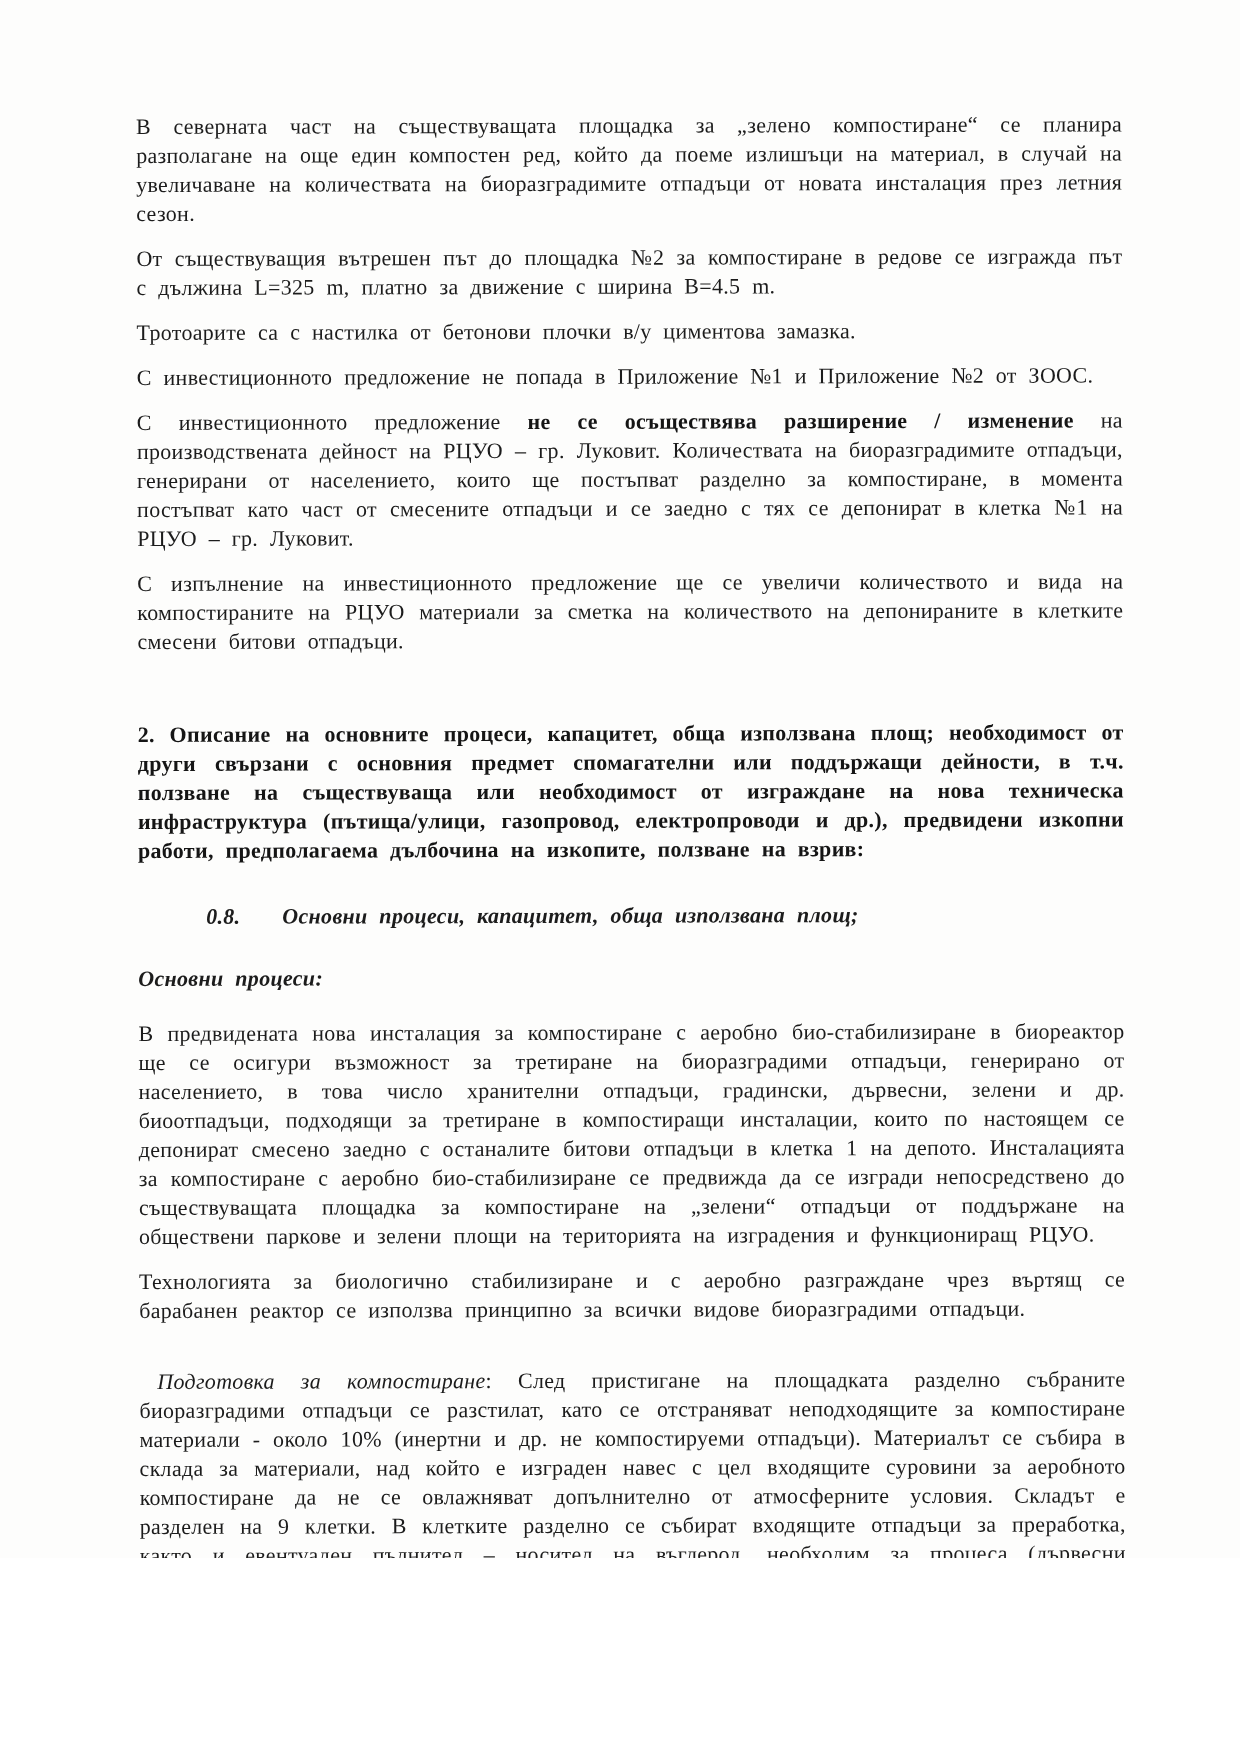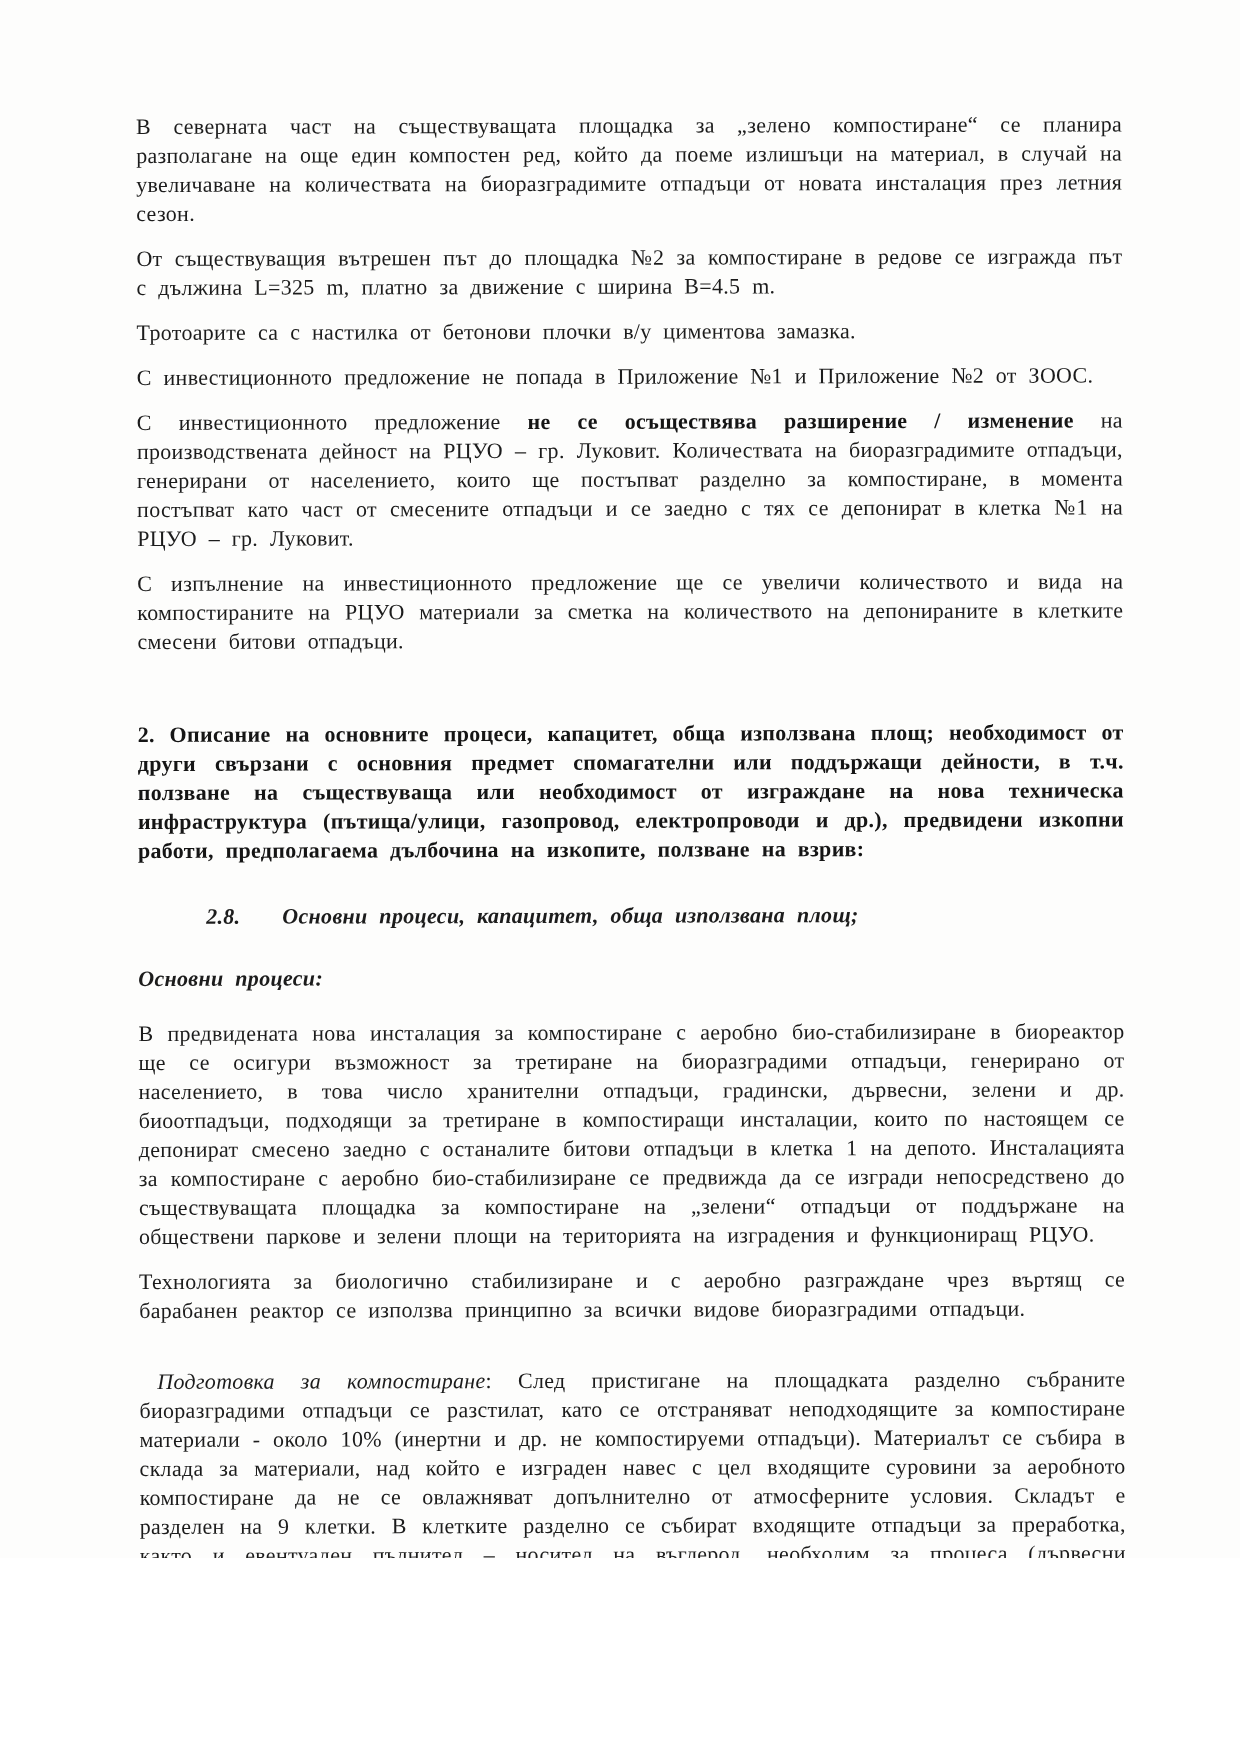--- a/index.html
+++ b/index.html
@@ -79,21 +79,21 @@
     <p class="para">Тротоарите са с настилка от бетонови плочки в/у циментова замазка.</p>
 
     <p class="para">С инвестиционното предложение не попада в Приложение №1 и Приложение №2 от ЗООС.</p>
 
     <p class="para"><span>С инвестиционното предложение </span><span class="bold-run">не се осъществява разширение / изменение</span><span> на производствената дейност на РЦУО – гр. Луковит. Количествата на биоразградимите отпадъци, генерирани от населението, които ще постъпват разделно за компостиране, в момента постъпват като част от смесените отпадъци и се заедно с тях се депонират в клетка №1 на РЦУО – гр. Луковит.</span></p>
 
     <p class="para">С изпълнение на инвестиционното предложение ще се увеличи количеството и вида на компостираните на РЦУО материали за сметка на количеството на депонираните в клетките смесени битови отпадъци.</p>
 
     <p class="h2">2. Описание на основните процеси, капацитет, обща използвана площ; необходимост от други свързани с основния предмет спомагателни или поддържащи дейности, в т.ч. ползване на съществуваща или необходимост от изграждане на нова техническа инфраструктура (пътища/улици, газопровод, електропроводи и др.), предвидени изкопни работи, предполагаема дълбочина на изкопите, ползване на взрив:</p>
 
-    <p class="h21"><span class="h21-num">2.8.</span><span class="h21-text">Основни процеси, капацитет, обща използвана площ;</span></p>
+    <p class="h21"><span class="h21-num">0.8.</span><span class="h21-text">Основни процеси, капацитет, обща използвана площ;</span></p>
 
     <p class="subhead">Основни процеси:</p>
 
     <p class="p7">В предвидената нова инсталация за компостиране с аеробно био-стабилизиране в биореактор ще се осигури възможност за третиране на биоразградими отпадъци, генерирано от населението, в това число хранителни отпадъци, градински, дървесни, зелени и др. биоотпадъци, подходящи за третиране в компостиращи инсталации, които по настоящем се депонират смесено заедно с останалите битови отпадъци в клетка 1 на депото. Инсталацията за компостиране с аеробно био-стабилизиране се предвижда да се изгради непосредствено до съществуващата площадка за компостиране на „зелени“ отпадъци от поддържане на обществени паркове и зелени площи на територията на изградения и функциониращ РЦУО.</p>
 
     <p class="para">Технологията за биологично стабилизиране и с аеробно разграждане чрез въртящ се барабанен реактор се използва принципно за всички видове биоразградими отпадъци.</p>
 
     <p class="p9"><span class="lead-italic">Подготовка за компостиране</span><span>: След пристигане на площадката разделно събраните биоразградими отпадъци се разстилат, като се отстраняват неподходящите за компостиране материали - около 10% (инертни и др. не компостируеми отпадъци). Материалът се събира в склада за материали, над който е изграден навес с цел входящите суровини за аеробното компостиране да не се овлажняват допълнително от атмосферните условия. Складът е разделен на 9 клетки. В клетките разделно се събират входящите отпадъци за преработка, както и евентуален пълнител – носител на въглерод, необходим за процеса (дървесни стърготини или раздробена дървесина, отпадъчна хартия от смесените отпадъци, зелени</span></p>
 
   </div>

